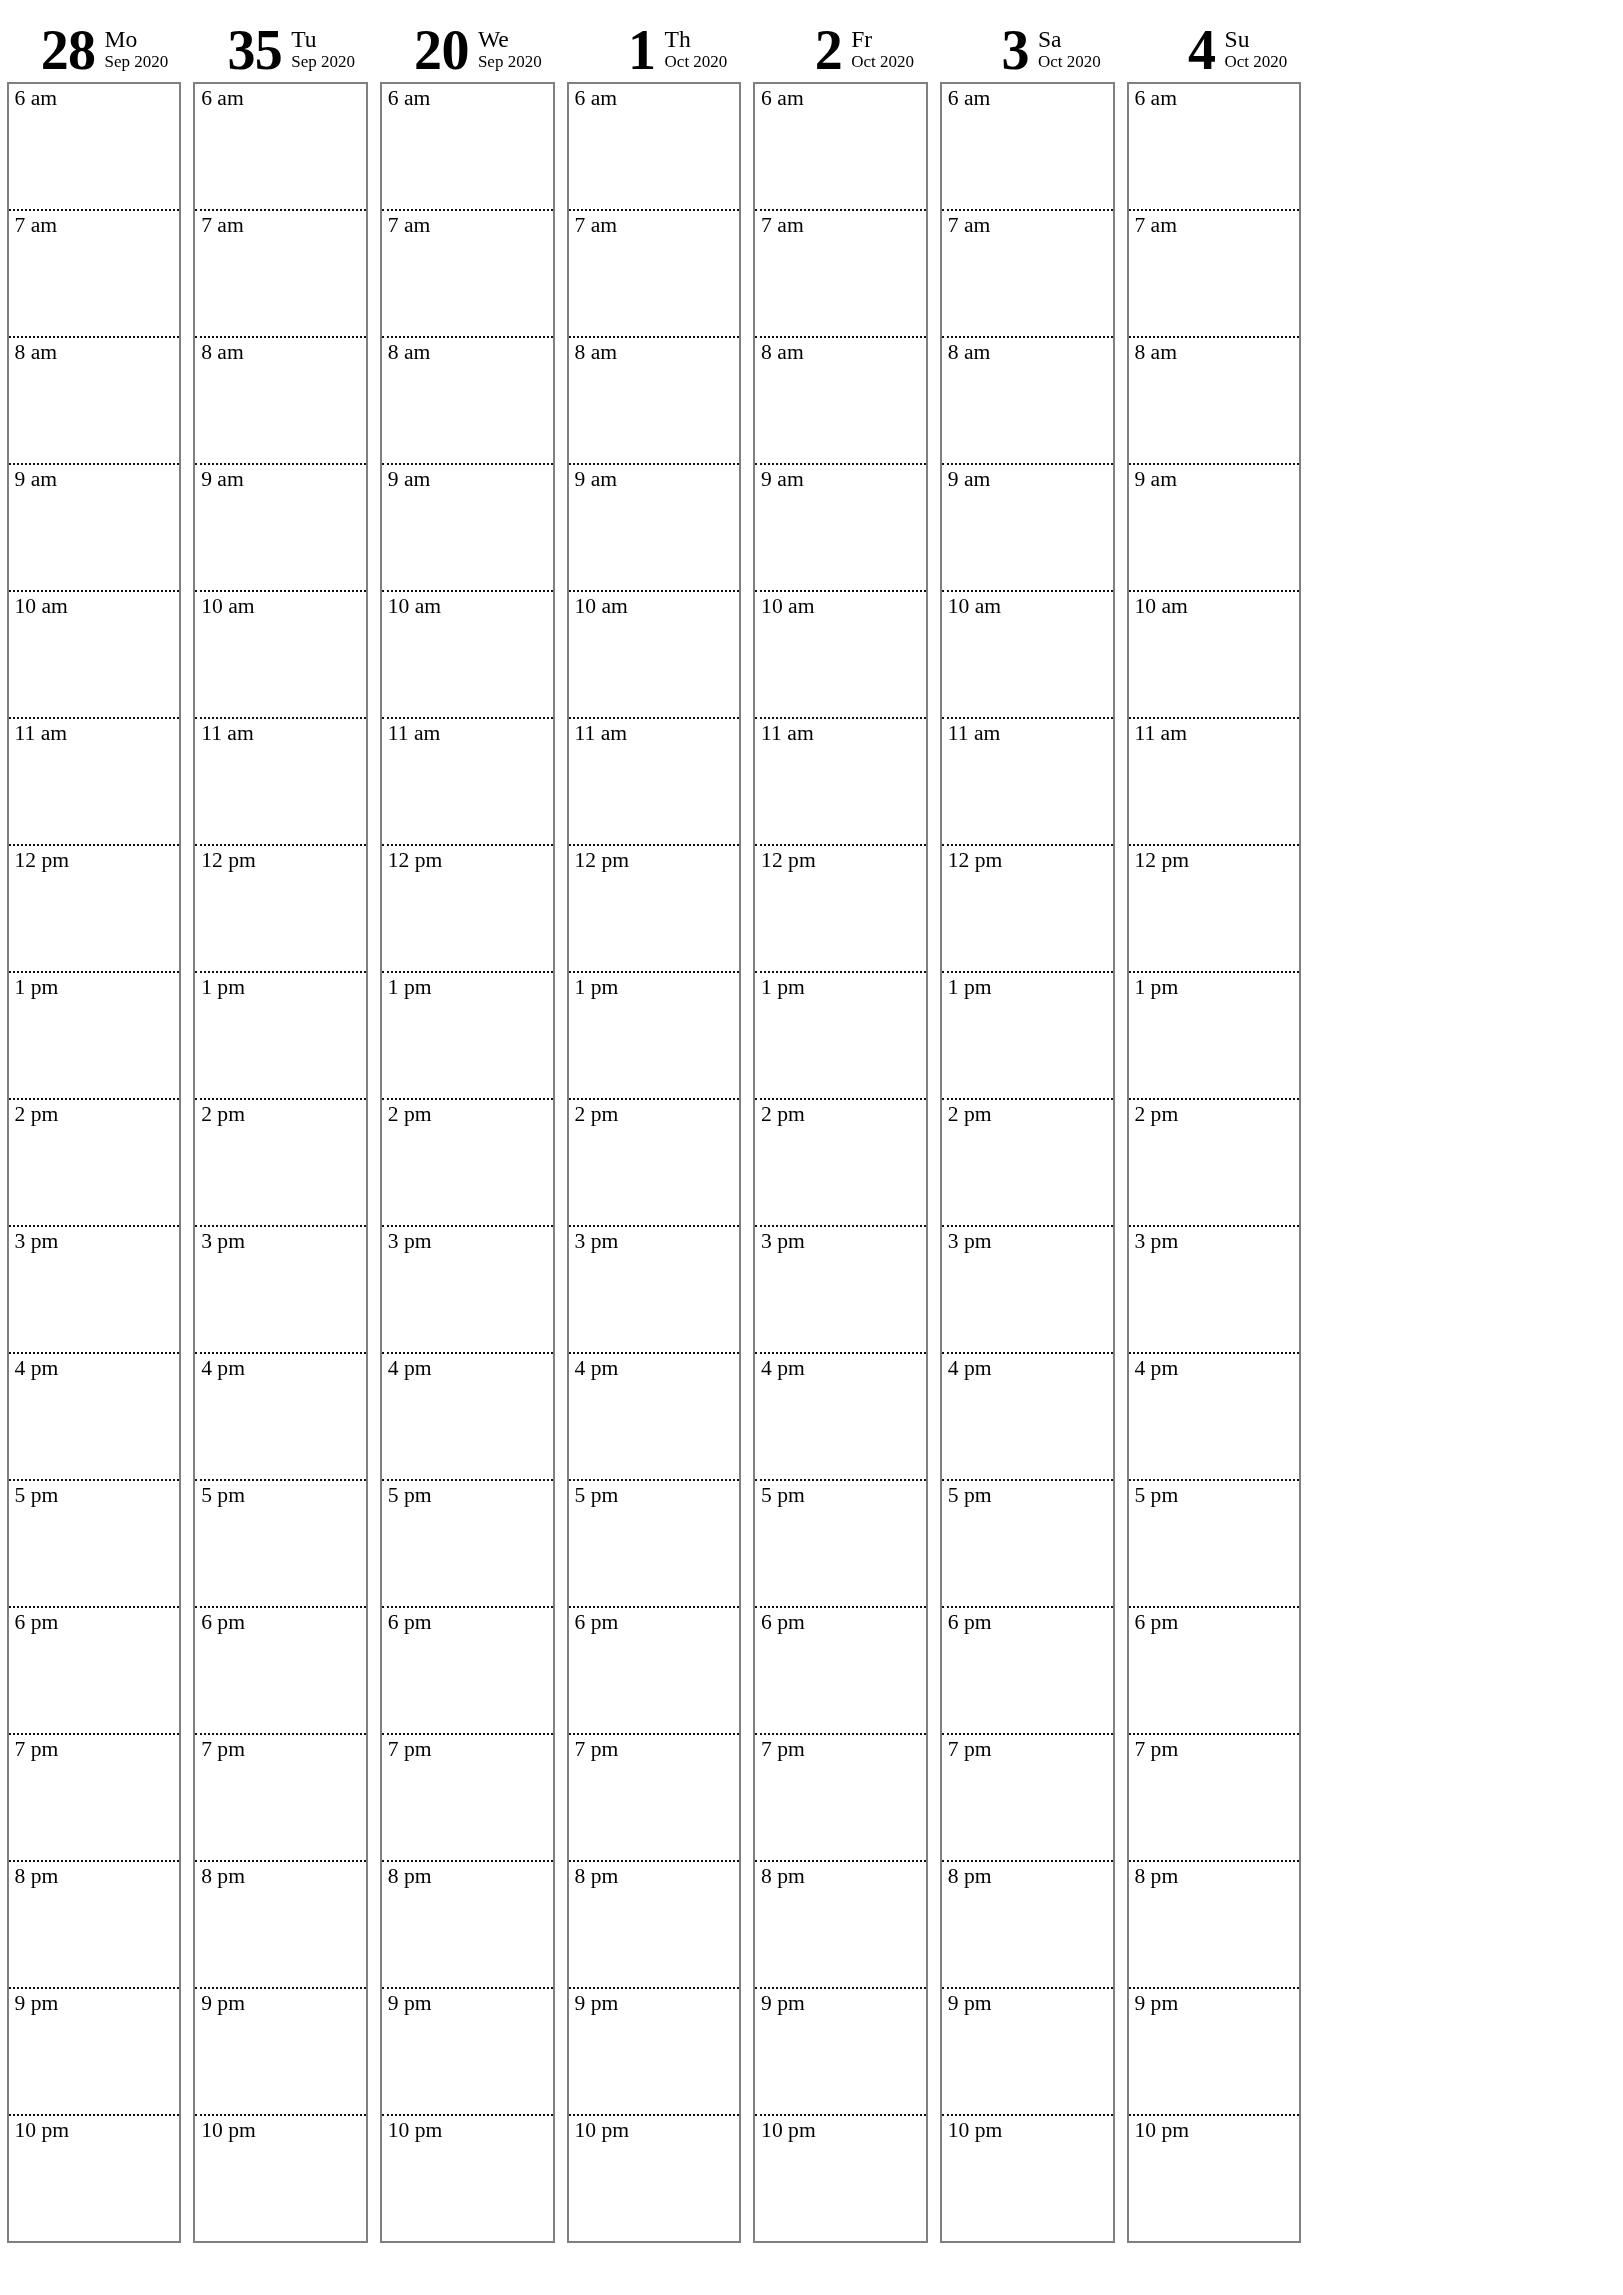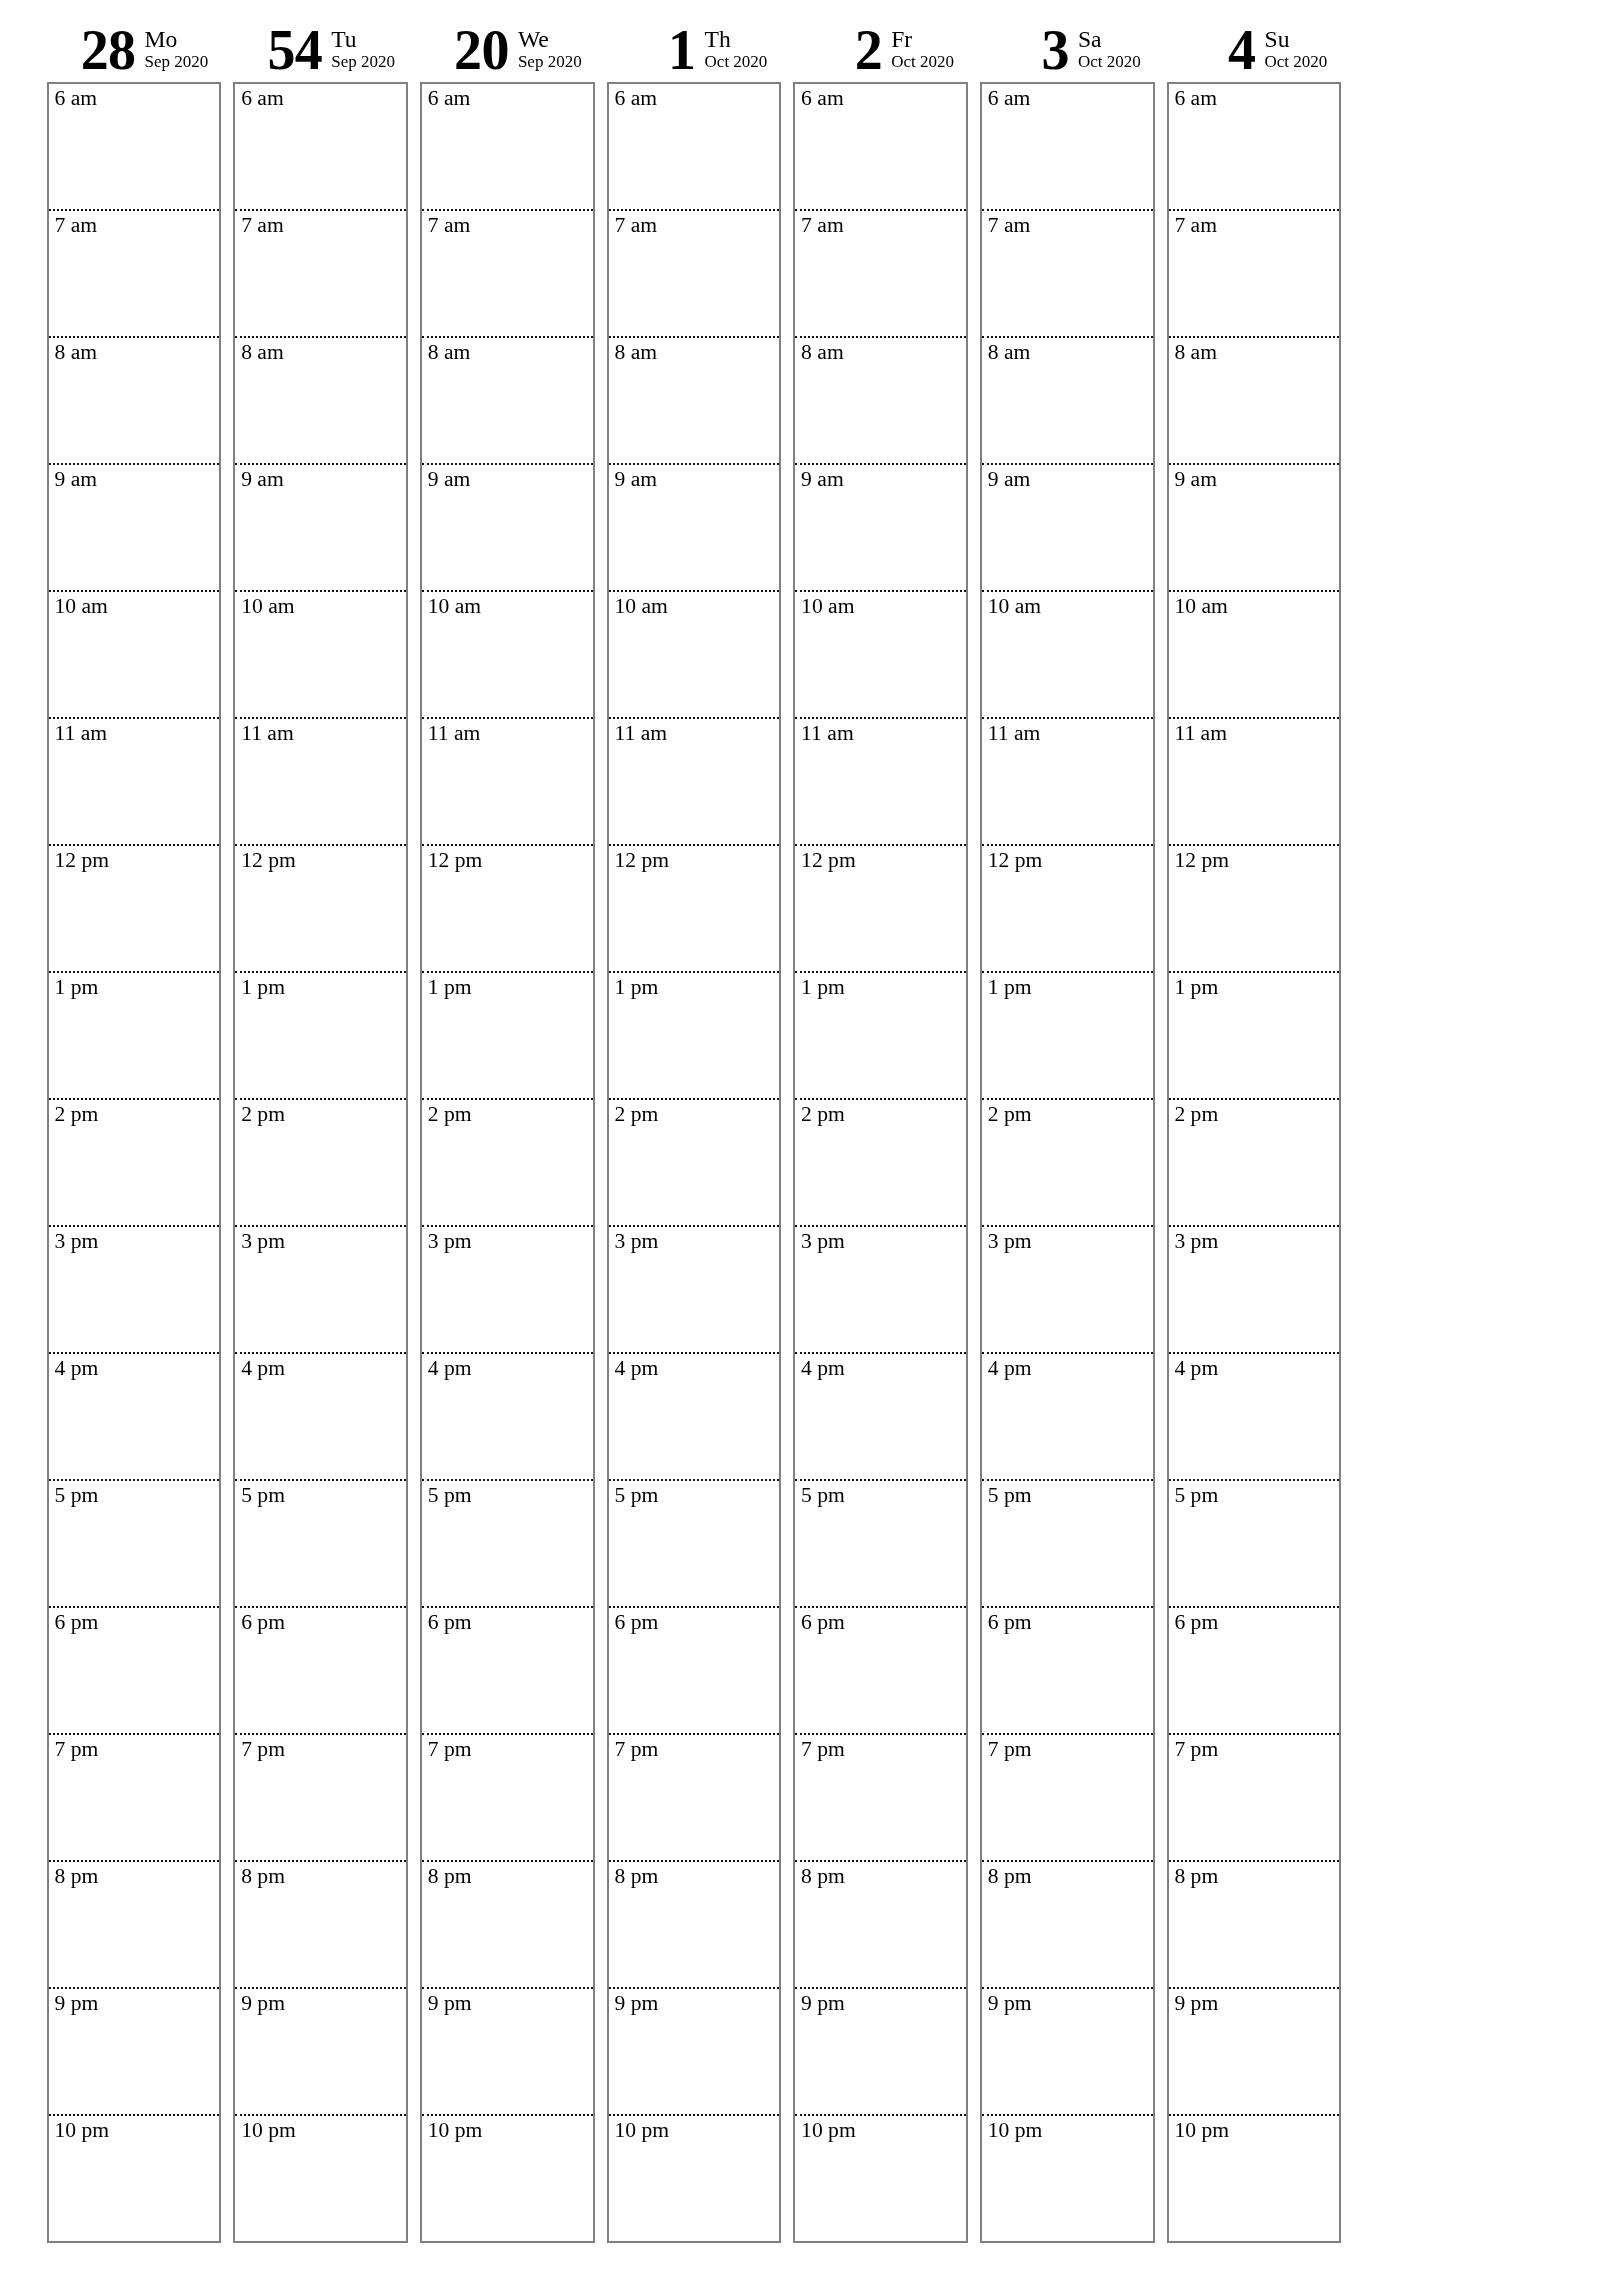--- a/index.html
+++ b/index.html
@@ -17,21 +17,20 @@
   }
 
   .planner {
     position: relative;
     width: 1308px;
     height: 2295px;
     box-sizing: border-box;
     padding: 0 6.6px;
     display: flex;
     flex-direction: column;
-    margin-left: 40px;
   }
 
   
   .week-header {
     display: flex;
     width: 100%;
     height: 82px;
     box-sizing: border-box;
   }
 
@@ -140,21 +139,21 @@
 
   <div class="week-header">
       <div class="day-header">
         <div class="day-number">28</div>
         <div class="day-meta">
           <div class="day-weekday">Mo</div>
           <div class="day-monthyear">Sep 2020</div>
         </div>
       </div>
       <div class="day-header">
-        <div class="day-number">54</div>
+        <div class="day-number">35</div>
         <div class="day-meta">
           <div class="day-weekday">Tu</div>
           <div class="day-monthyear">Sep 2020</div>
         </div>
       </div>
       <div class="day-header">
         <div class="day-number">20</div>
         <div class="day-meta">
           <div class="day-weekday">We</div>
           <div class="day-monthyear">Sep 2020</div>

